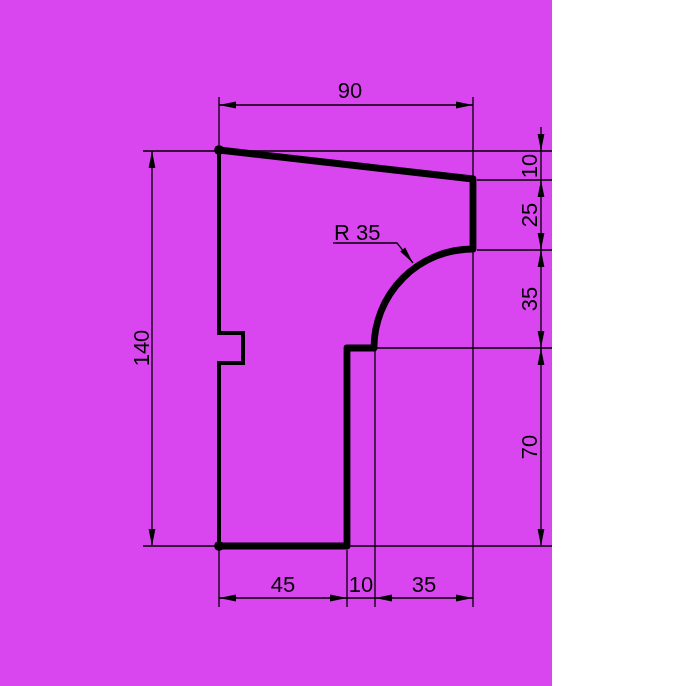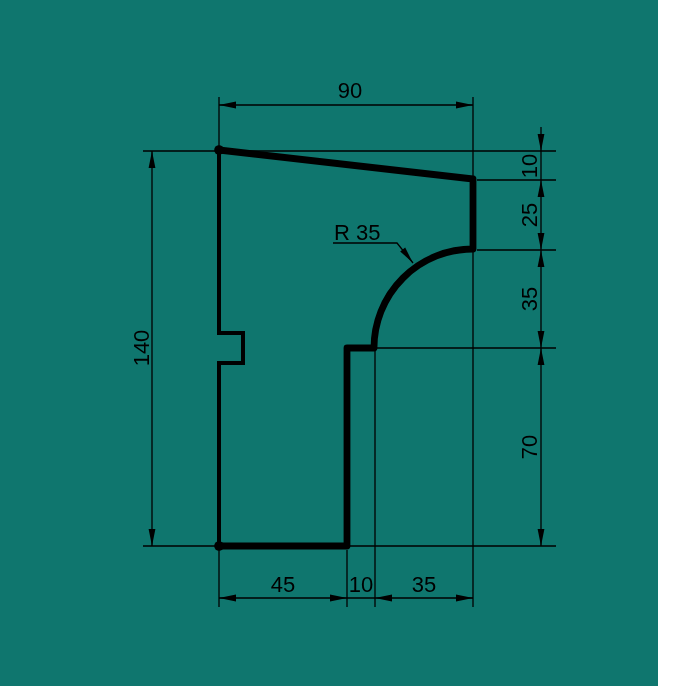--- a/index.html
+++ b/index.html
@@ -2,23 +2,23 @@
 <html><head>
 <meta charset="utf-8">
 <style>
   html, body {
     margin: 0;
     padding: 0;
     background: #ffffff;
   }
   .stage {
     position: relative;
-    width: 658px;
+    width: 552px;
     height: 686px;
-    background: #0f766e;
+    background: #d946ef;
     overflow: hidden;
   }
   svg { display: block; }
   .thick-outline {
     fill: none;
     stroke: #000000;
     stroke-width: 6.8;
     stroke-linecap: round;
     stroke-linejoin: round;
   }

